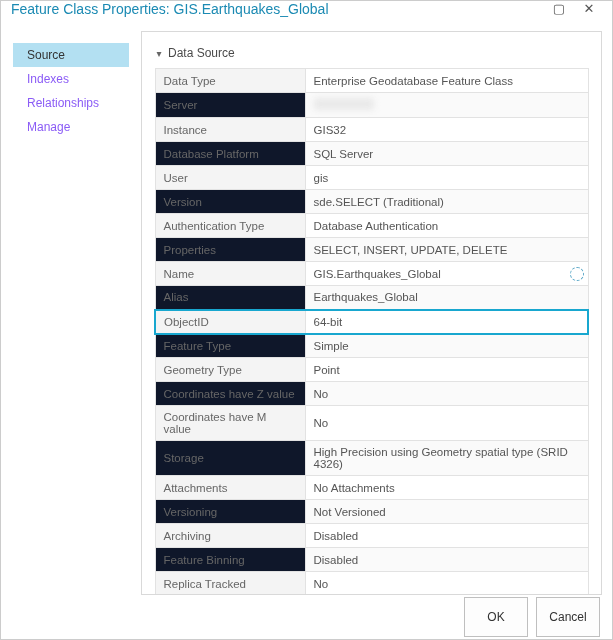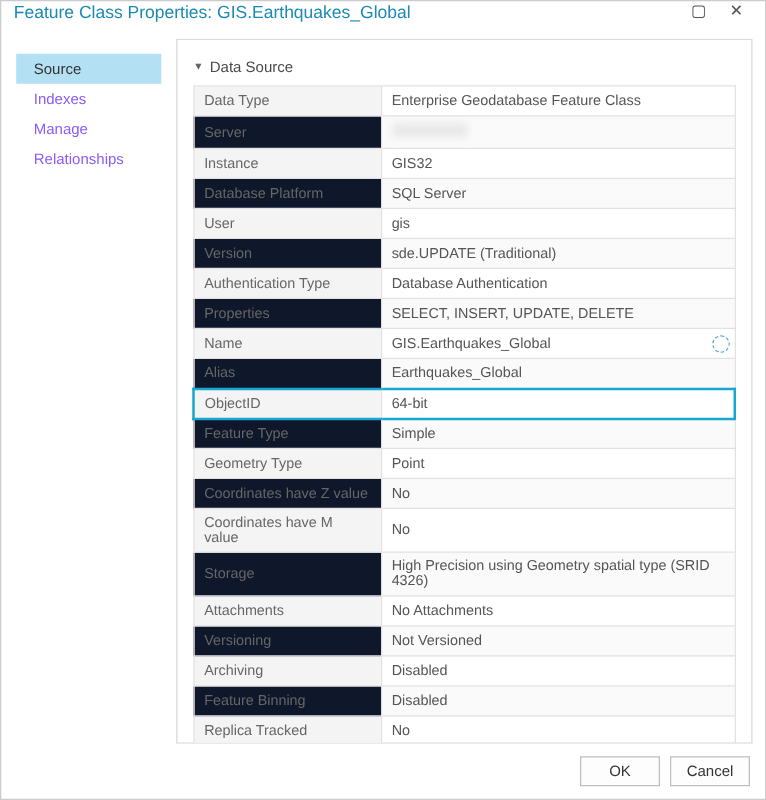--- a/index.html
+++ b/index.html
@@ -20,39 +20,39 @@
   table.props tr td:first-child { width: 150px; background: #f4f4f4; color: #666; }
   table.props tr.alt td { background: #fafafa; }
   table.props tr.alt td:first-child { background: #0f172a; }
   table.props tr.hl td { border-top: 2px solid #18a7cf; border-bottom: 2px solid #18a7cf; }
   table.props tr.hl td:first-child { border-left: 2px solid #18a7cf; margin-top: 20px; }
   table.props tr.hl td:last-child { border-right: 2px solid #18a7cf; }
   .blur { filter: blur(3px); background: #e9e9e9; display: inline-block; width: 60px; height: 12px; border-radius: 2px; }
   .name-cell { position: relative; }
   .globe-icon { position: absolute; right: 4px; top: 50%; transform: translateY(-50%); width: 14px; height: 14px; border: 1px dashed #5aa7c7; border-radius: 50%; }
   .footer { height: 44px; display: flex; align-items: center; justify-content: flex-end; gap: 8px; padding: 0 12px; }
-  .footer button { min-width: 64px; height: 24px; background: #fdfdfd; border: 1px solid #bfbfbf; font-size: 12px; color: #333; cursor: default; }
+  .footer button { min-width: 64px; height: 40px; background: #fdfdfd; border: 1px solid #bfbfbf; font-size: 12px; color: #333; cursor: default; }
 </style>
 </head>
 <body>
 
 <div class="window">
   <div class="titlebar">
     <span>Feature Class Properties: GIS.Earthquakes_Global</span>
     <span class="spacer"></span>
     <span class="winbtn">▢</span>
     <span class="winbtn">✕</span>
   </div>
 
   <div class="body">
     <div class="tabs">
       <div class="tab selected"><span>Source</span></div>
       <div class="tab"><span>Indexes</span></div>
+      <div class="tab"><span>Relationships</span></div>
       <div class="tab"><span>Manage</span></div>
-      <div class="tab"><span>Relationships</span></div>
     </div>
 
     <div class="content">
       <div class="section-header">
         <span class="chev">▾</span>
         <span>Data Source</span>
       </div>
 
       <table class="props">
           <tbody id="ds-body">
@@ -71,21 +71,21 @@
             <tr class="alt">
               <td>Database Platform</td>
               <td class=""><span>SQL Server</span></td>
             </tr>
             <tr>
               <td>User</td>
               <td class=""><span>gis</span></td>
             </tr>
             <tr class="alt">
               <td>Version</td>
-              <td class=""><span>sde.UPDATE (Traditional)</span></td>
+              <td class=""><span>sde.SELECT (Traditional)</span></td>
             </tr>
             <tr>
               <td>Authentication Type</td>
               <td class=""><span>Database Authentication</span></td>
             </tr>
             <tr class="alt">
               <td>Properties</td>
               <td class=""><span>SELECT, INSERT, UPDATE, DELETE</span></td>
             </tr>
             <tr>

